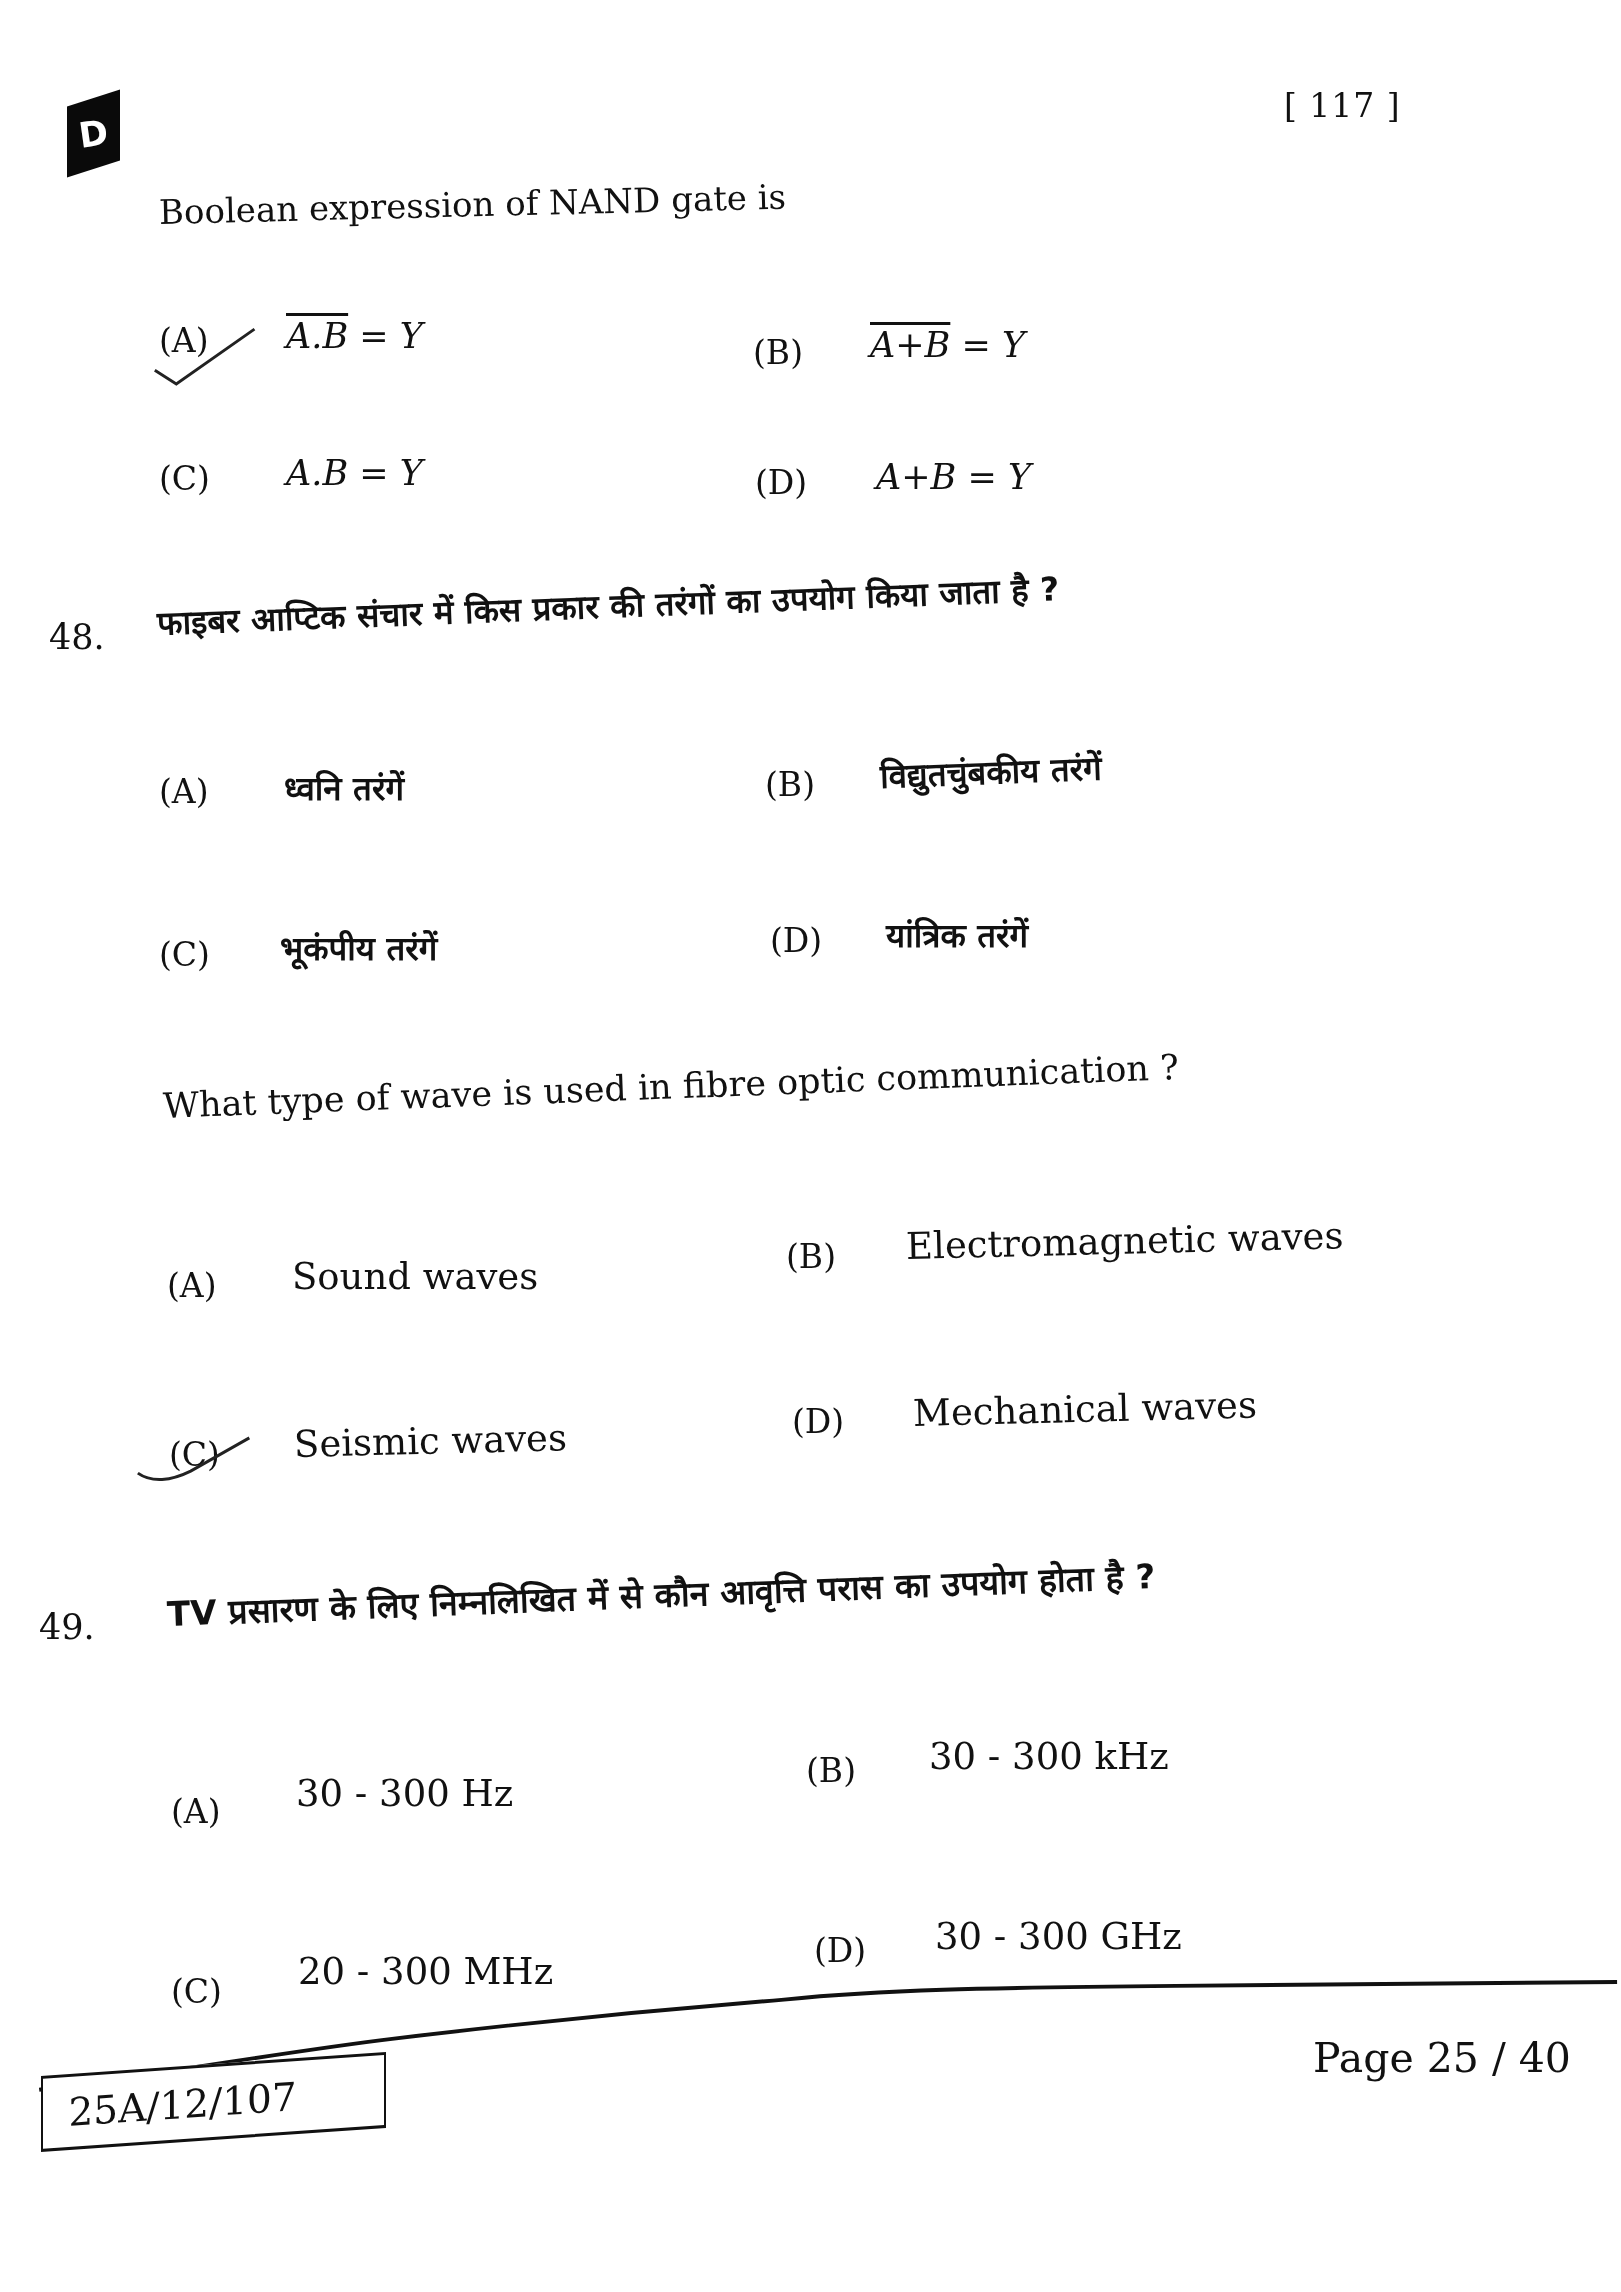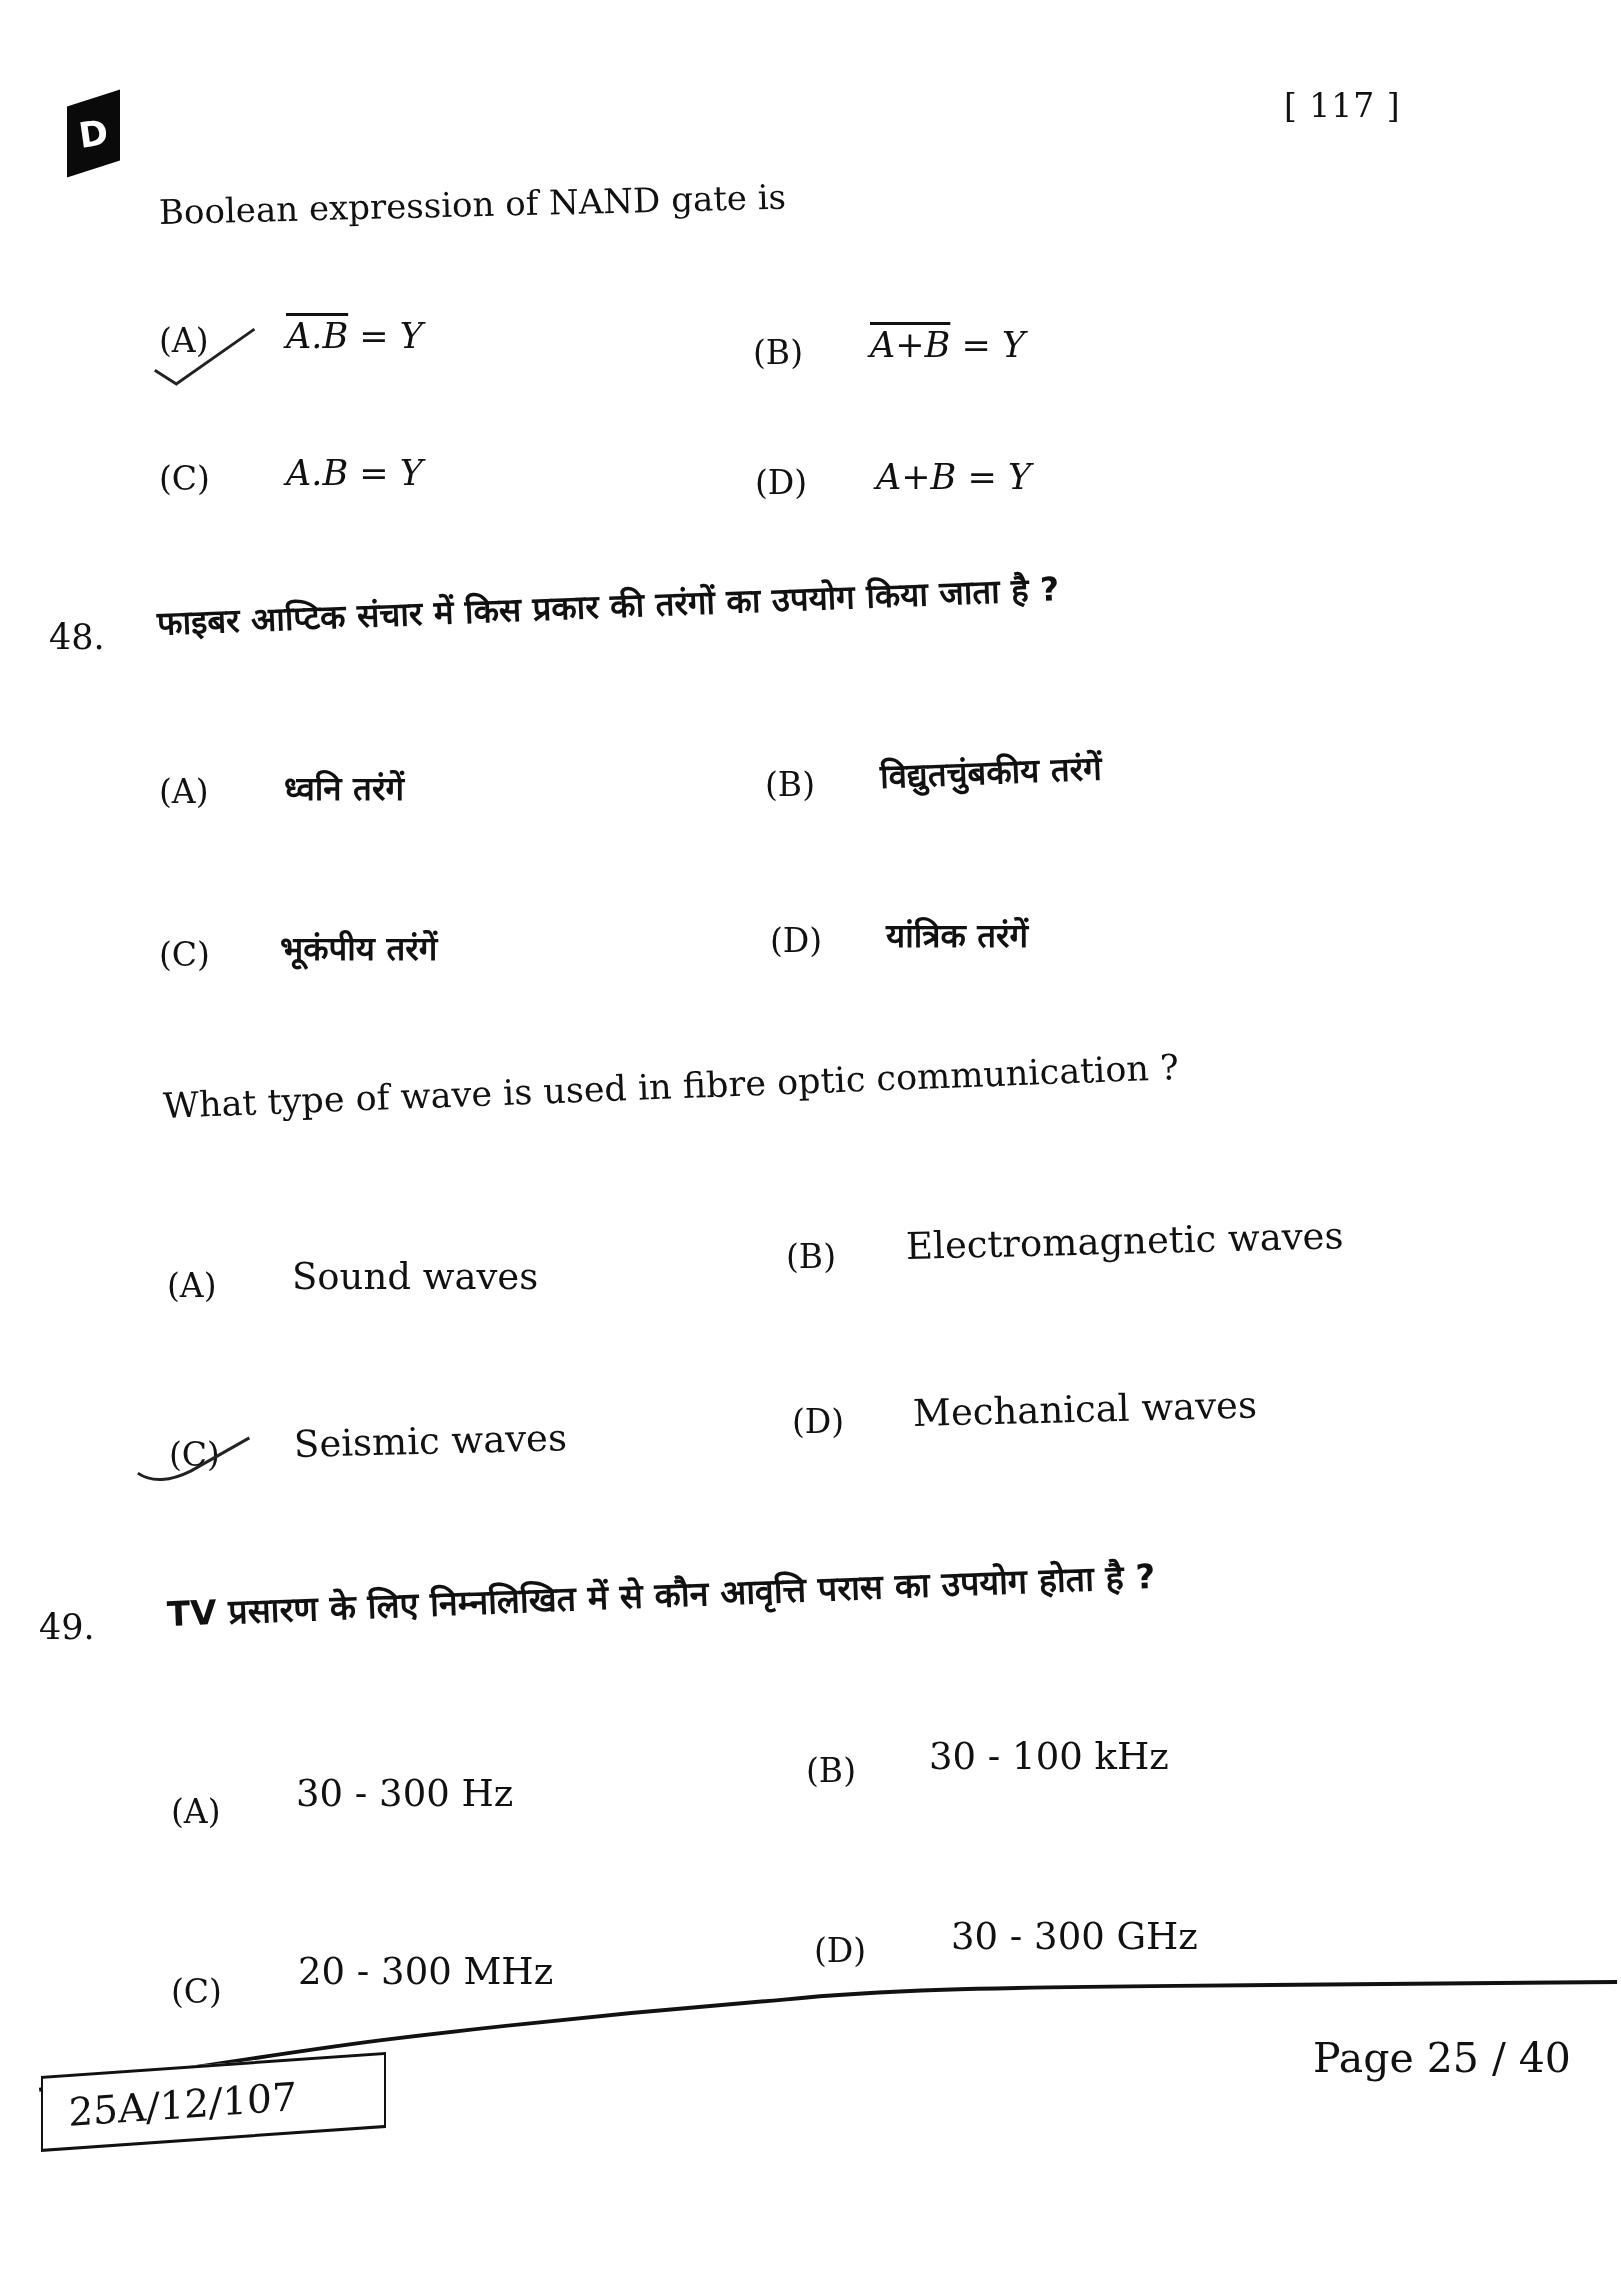--- a/index.html
+++ b/index.html
@@ -96,26 +96,26 @@
 </svg>
 <div class="abs opt-label" style="left:792px; top:1402px;">(D)</div>
 <div class="abs opt-text tilt-up" style="left:913px; top:1392px;">Mechanical waves</div>
 
 <div class="abs q-num" style="left:39px; top:1607px;text-align:right;">49.</div>
 <div class="abs hindi tilt-up2" style="left:167px; top:1590px; font-size:34px;">TV प्रसारण के लिए निम्नलिखित में से कौन आवृत्ति परास का उपयोग होता है ?</div>
 
 <div class="abs opt-label" style="left:171px; top:1792px;">(A)</div>
 <div class="abs opt-text" style="left:296px; top:1772px;">30 - 300 Hz</div>
 <div class="abs opt-label" style="left:806px; top:1751px;">(B)</div>
-<div class="abs opt-text" style="left:929px; top:1735px;">30 - 100 kHz</div>
+<div class="abs opt-text" style="left:929px; top:1735px;">30 - 300 kHz</div>
 
 <div class="abs opt-label" style="left:171px; top:1972px;">(C)</div>
 <div class="abs opt-text" style="left:298px; top:1950px;">20 - 300 MHz</div>
 <div class="abs opt-label" style="left:814px; top:1931px;">(D)</div>
-<div class="abs opt-text" style="left:935px; top:1915px;margin-left:16px;">30 - 300 GHz</div>
+<div class="abs opt-text" style="left:935px; top:1915px;">30 - 300 GHz</div>
 
 <svg class="abs footer-line" viewBox="0 0 1654 2339" width="1621" height="2293">
   <path d="M40 2132 C 200 2110, 300 2092, 400 2080 C 550 2062, 650 2052, 800 2040 C 900 2030, 1000 2028, 1200 2026 L 1650 2022" stroke="#111" stroke-width="4" fill="none"></path>
 </svg>
 <div class="abs code-box">
   <span>25A/12/107</span>
 </div>
 <div class="abs page-footer">Page 25 / 40</div>
 
 

